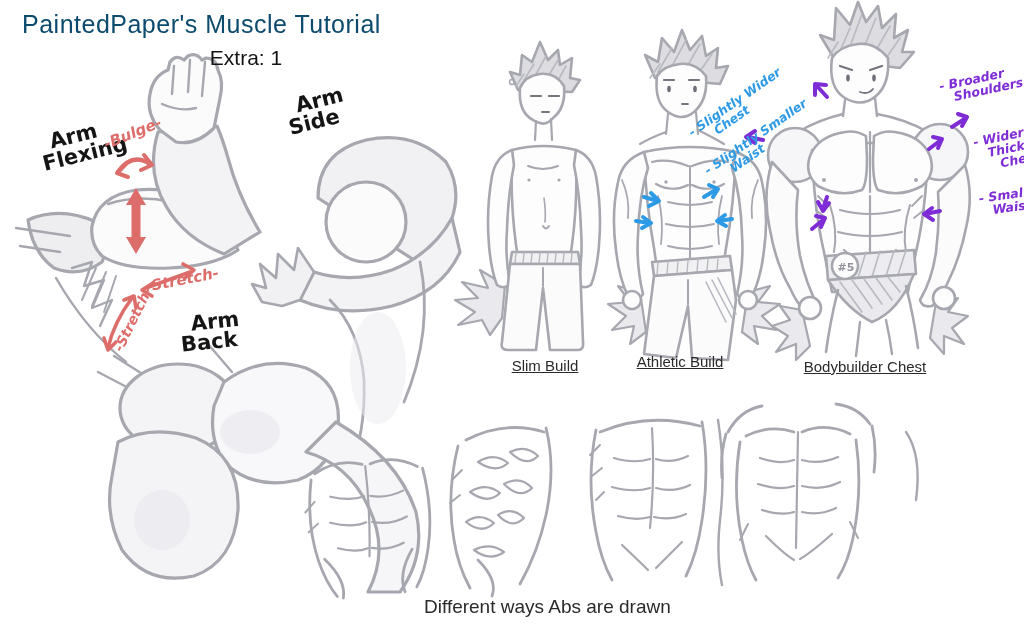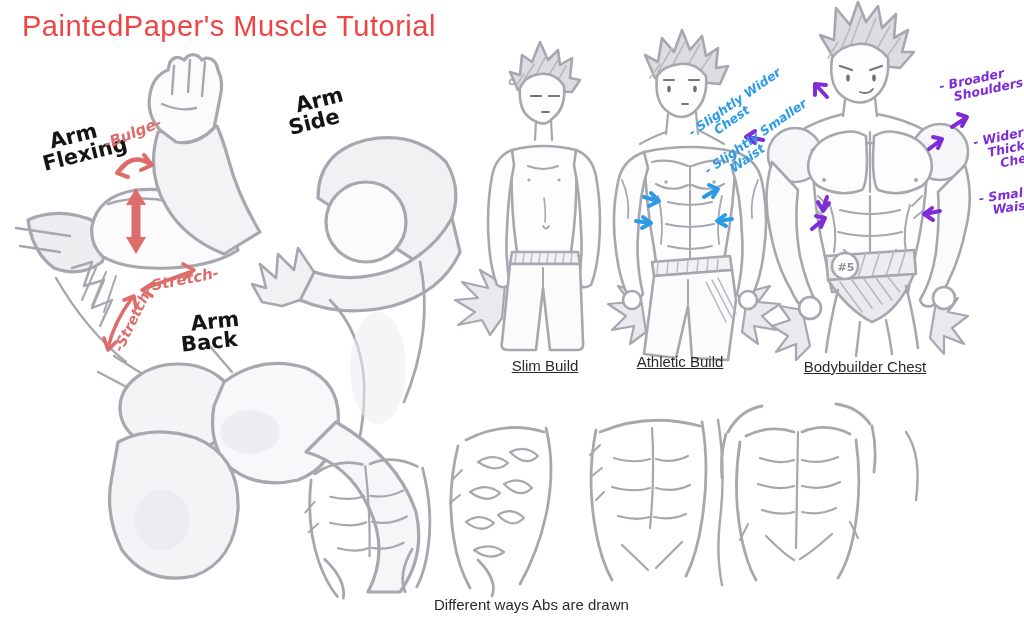--- a/index.html
+++ b/index.html
@@ -1,24 +1,24 @@
 <!DOCTYPE html>
 <html><head>
 <meta charset="utf-8">
 <style>
   html,body{margin:0;padding:0;background:#ffffff;}
   .canvas{position:relative;width:1024px;height:640px;background:#ffffff;overflow:hidden;
           font-family:"Liberation Sans",sans-serif;color:#1c1c1c;}
   .art{position:absolute;left:0;top:0;width:1024px;height:640px;}
   .abs-pos{position:absolute;white-space:nowrap;}
   .typeset{font-family:"Liberation Sans",sans-serif;color:#2a2a2a;}
-  .page-title{left:22px;top:10px;font-size:29px;color:#ef4444;letter-spacing:.5px;}
+  .page-title{left:22px;top:10px;font-size:25px;color:#0c4a6e;letter-spacing:.5px;}
   .page-subtitle{left:186px;top:46px;width:120px;text-align:center;font-size:21px;color:#141414;}
   .fig-label{font-size:15px;text-align:center;text-decoration:underline;}
-  .caption{left:434px;top:596px;font-size:15px;}
+  .caption{left:424px;top:596px;font-size:19px;}
   .hand{font-family:"DejaVu Sans",sans-serif;font-weight:bold;line-height:.95;}
   .hand-black{color:#151515;font-size:21px;}
   .hand-red{color:#dd6d6a;font-size:15px;font-style:italic;}
   .hand-blue{color:#2d9ae6;font-size:12.5px;font-style:italic;line-height:1.05;}
   .hand-purple{color:#7e2cd6;font-size:12.5px;font-style:italic;line-height:1.05;}
   .ind1{padding-left:12px;display:block;}
   .ind2{padding-left:22px;display:block;}
   .blk{display:block;}
   .badge5{left:834px;top:261px;width:24px;text-align:center;font-size:11px;
           font-weight:bold;color:#8f909a;font-family:"DejaVu Sans",sans-serif;}
@@ -246,20 +246,21 @@
       <path d="M760,458 Q780,465 794,460 M802,460 Q820,465 838,457" stroke-width="2.2"></path>
       <path d="M758,484 Q780,491 794,486 M802,486 Q822,491 840,482" stroke-width="2.2"></path>
       <path d="M762,510 Q782,516 794,512 M802,512 Q820,516 836,508" stroke-width="2.2"></path>
       <path d="M766,536 Q784,554 794,560 M832,534 Q812,552 800,559" stroke-width="2.2"></path>
       <path d="M748,524 L740,540 M850,522 L858,538" stroke-width="2"></path>
       <path d="M906,432 Q922,455 916,500" stroke-width="2.4"></path>
     </g>
   </svg>
 
   <div class="abs-pos typeset page-title">PaintedPaper's Muscle Tutorial</div>
+  <div class="abs-pos typeset page-subtitle">Extra: 1</div>
 
   <div class="abs-pos typeset fig-label" style="left:503px;top:357px;width:84px;">Slim Build</div>
   <div class="abs-pos typeset fig-label" style="left:626px;top:353px;width:108px;">Athletic Build</div>
   <div class="abs-pos typeset fig-label" style="left:801px;top:358px;width:128px;">Bodybuilder Chest</div>
   <div class="abs-pos typeset caption">Different ways Abs are drawn</div>
 
   <div class="abs-pos hand hand-black" style="left:36px;top:136px;transform:rotate(-14deg);transform-origin:left top;">
     <span class="blk ind1">Arm</span>
     <span class="blk">Flexing</span>
   </div>

